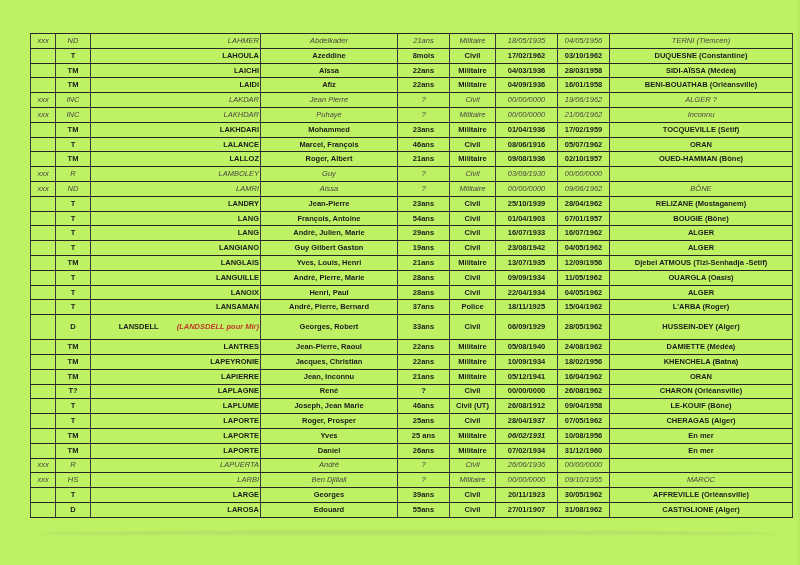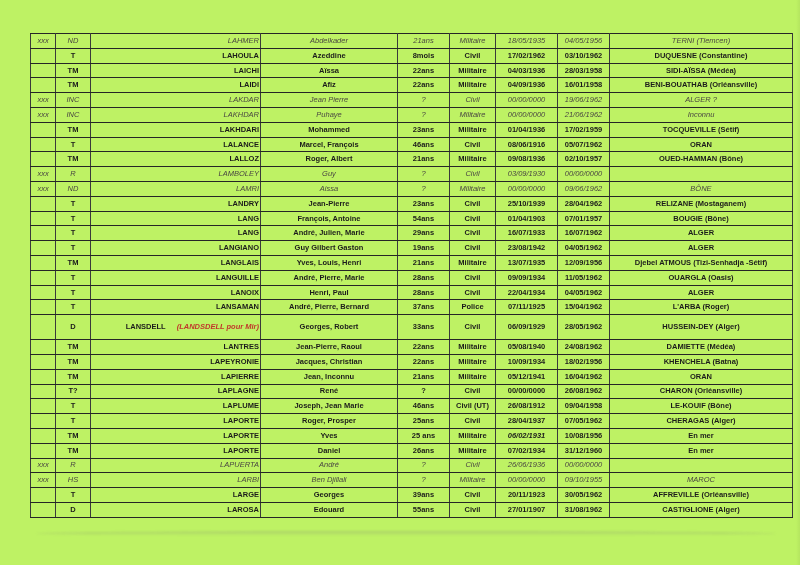--- a/index.html
+++ b/index.html
@@ -26,21 +26,21 @@
     font-size:7.5px;font-weight:bold;color:#1b1b1b;
     text-align:center;vertical-align:middle;
     padding:0 1px;overflow:hidden;white-space:nowrap;
   }
   table.casualty tr.tall td{height:24px;}
   table.casualty td.surname{text-align:right;}
   tr.faded td{font-weight:normal;font-style:italic;color:#4a4642;}
   .red{color:#c0392b;font-style:italic;font-weight:bold;}
   td.small-place{font-size:6px;}
   td.bi{font-style:italic;}
-  .note{margin-left:11px;}
+  .note{margin-left:18px;}
 </style>
 </head>
 <body>
 
 <div class="page">
   <table class="casualty">
     <colgroup>
       <col style="width:25px">
         <col style="width:35px">
         <col style="width:170px">
@@ -250,21 +250,21 @@
           <td>04/05/1962</td>
           <td>ALGER</td>
         </tr>
         <tr>
           <td></td>
           <td>T</td>
           <td class="surname"><span>LANSAMAN</span></td>
           <td>André, Pierre, Bernard</td>
           <td>37ans</td>
           <td>Police</td>
-          <td>07/11/1925</td>
+          <td>18/11/1925</td>
           <td>15/04/1962</td>
           <td>L'ARBA (Roger)</td>
         </tr>
         <tr class="tall">
           <td></td>
           <td>D</td>
           <td class="surname"><span>LANSDELL</span><span class="red note">(LANDSDELL pour Mir)</span></td>
           <td>Georges, Robert</td>
           <td>33ans</td>
           <td>Civil</td>

